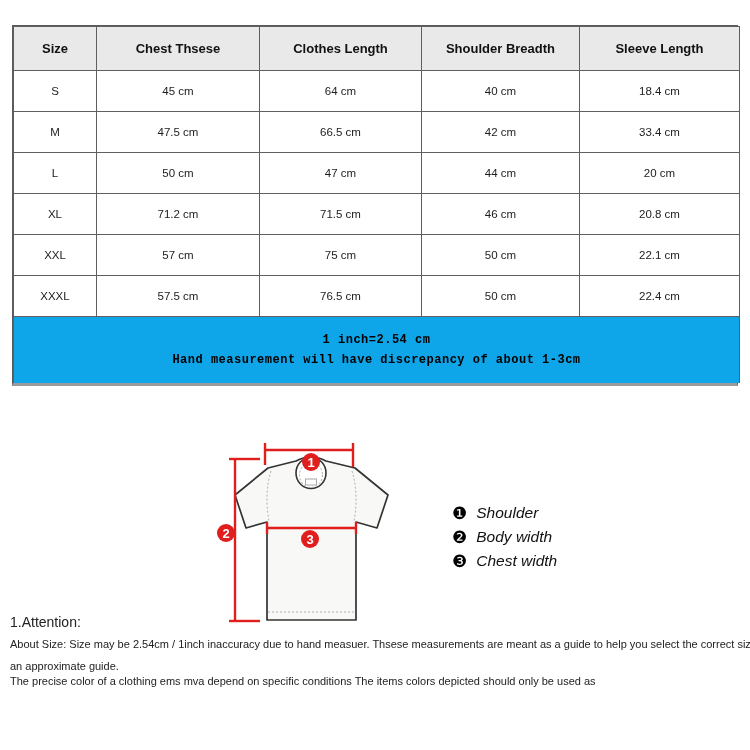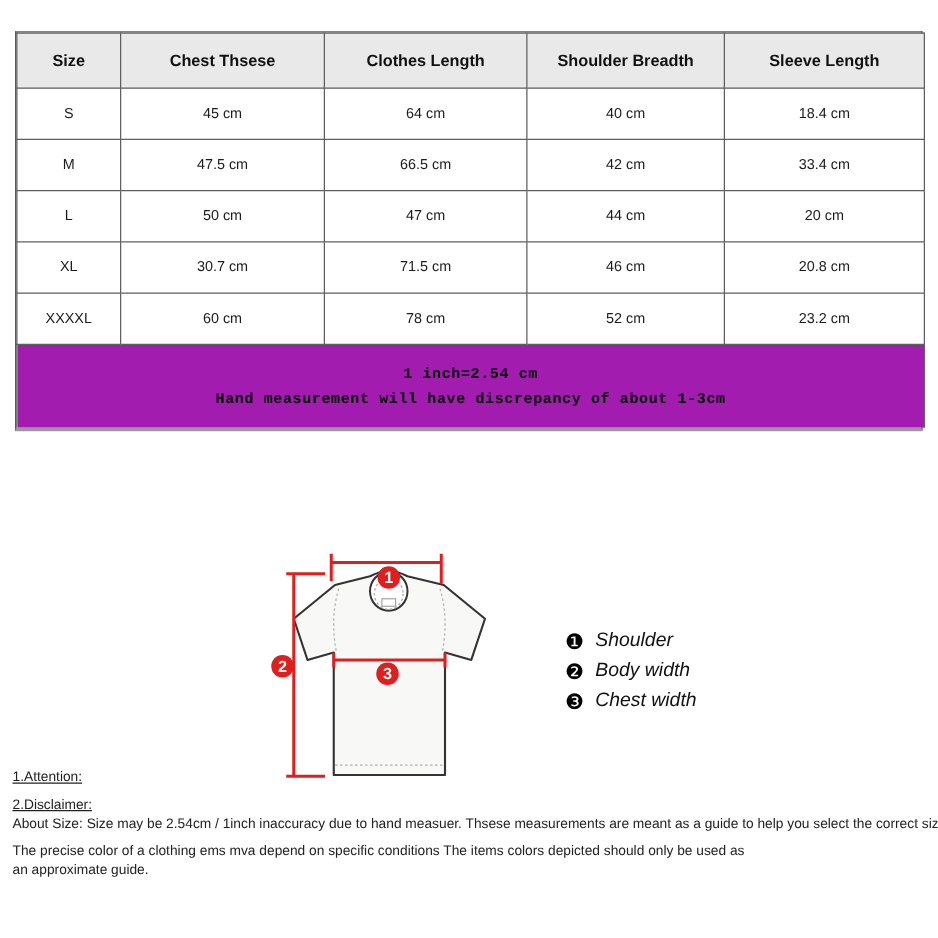--- a/index.html
+++ b/index.html
@@ -13,37 +13,37 @@
   }
   table.size-table { width: 100%; border-collapse: collapse; table-layout: fixed; }
   .size-table th, .size-table td {
     border: 1px solid #5f5f5f; text-align: center; vertical-align: middle;
   }
   .size-table th {
     height: 44px; background: #e9e9e9; font-size: 13px; font-weight: bold; color: #111;
   }
   .size-table td { height: 41px; font-size: 11.5px; color: #1c1c1c; background: #fff; }
   .size-table td.note-cell {
-    height: 66px; border-bottom: none; background: #a21caf;
+    height: 66px; border-bottom: none; background: #0ea5e9;
     font-family: "Liberation Mono", monospace; font-weight: bold;
     font-size: 12px; line-height: 20px; color: #000; letter-spacing: 0.5px;
   }
 
   
   .diagram-svg { position: absolute; left: 190px; top: 435px; }
 
   .legend { position: absolute; left: 452px; top: 501px; }
   .legend-item { display: flex; align-items: center; height: 24px; }
   .legend-num { font-size: 17px; line-height: 17px; margin-right: 9px; color: #000; }
   .legend-label { font-size: 15.5px; color: #111; font-style: italic; }
 
   
   .notes { position: absolute; left: 10px; top: 615px; width: 740px; }
   .note-section { margin-bottom: 7px; }
-  .note-heading { font-size: 11px; color: #222; line-height: 15px; text-decoration: underline; }
+  .note-heading { font-size: 14px; color: #222; line-height: 15px; }
   .note-line { font-size: 11px; color: #222; line-height: 15px; white-space: nowrap; }
 </style>
 </head>
 <body>
 
 <div class="table-wrap">
   <table class="size-table">
     <colgroup>
       <col style="width:83px">
         <col style="width:163px">
@@ -77,31 +77,38 @@
       </tr>
       <tr>
         <td>L</td>
         <td>50 cm</td>
         <td>47 cm</td>
         <td>44 cm</td>
         <td>20 cm</td>
       </tr>
       <tr>
         <td>XL</td>
-        <td>30.7 cm</td>
+        <td>71.2 cm</td>
         <td>71.5 cm</td>
         <td>46 cm</td>
         <td>20.8 cm</td>
       </tr>
       <tr>
-        <td>XXXXL</td>
-        <td>60 cm</td>
-        <td>78 cm</td>
-        <td>52 cm</td>
-        <td>23.2 cm</td>
+        <td>XXL</td>
+        <td>57 cm</td>
+        <td>75 cm</td>
+        <td>50 cm</td>
+        <td>22.1 cm</td>
+      </tr>
+      <tr>
+        <td>XXXL</td>
+        <td>57.5 cm</td>
+        <td>76.5 cm</td>
+        <td>50 cm</td>
+        <td>22.4 cm</td>
       </tr>
       <tr>
         <td class="note-cell" colspan="5">
           <div>1 inch=2.54 cm</div>
           <div>Hand measurement will have discrepancy of about 1-3cm</div>
         </td>
       </tr>
     </tbody>
   </table>
 </div>
@@ -157,20 +164,19 @@
     <span class="legend-num">❸</span>
     <span class="legend-label">Chest width</span>
   </div>
 </div>
 
 <div class="notes">
   <div class="note-section">
     <div class="note-heading">1.Attention:</div>
   </div>
   <div class="note-section">
-    <div class="note-heading">2.Disclaimer:</div>
     <div class="note-line">About Size: Size may be 2.54cm / 1inch inaccuracy due to hand measuer. Thsese measurements are meant as a guide to help you select the correct size.</div>
   </div>
   <div class="note-section">
+    <div class="note-line">an approximate guide.</div>
     <div class="note-line">The precise color of a clothing ems mva depend on specific conditions The items colors depicted should only be used as</div>
-    <div class="note-line">an approximate guide.</div>
   </div>
 </div>
 
 </body></html>

